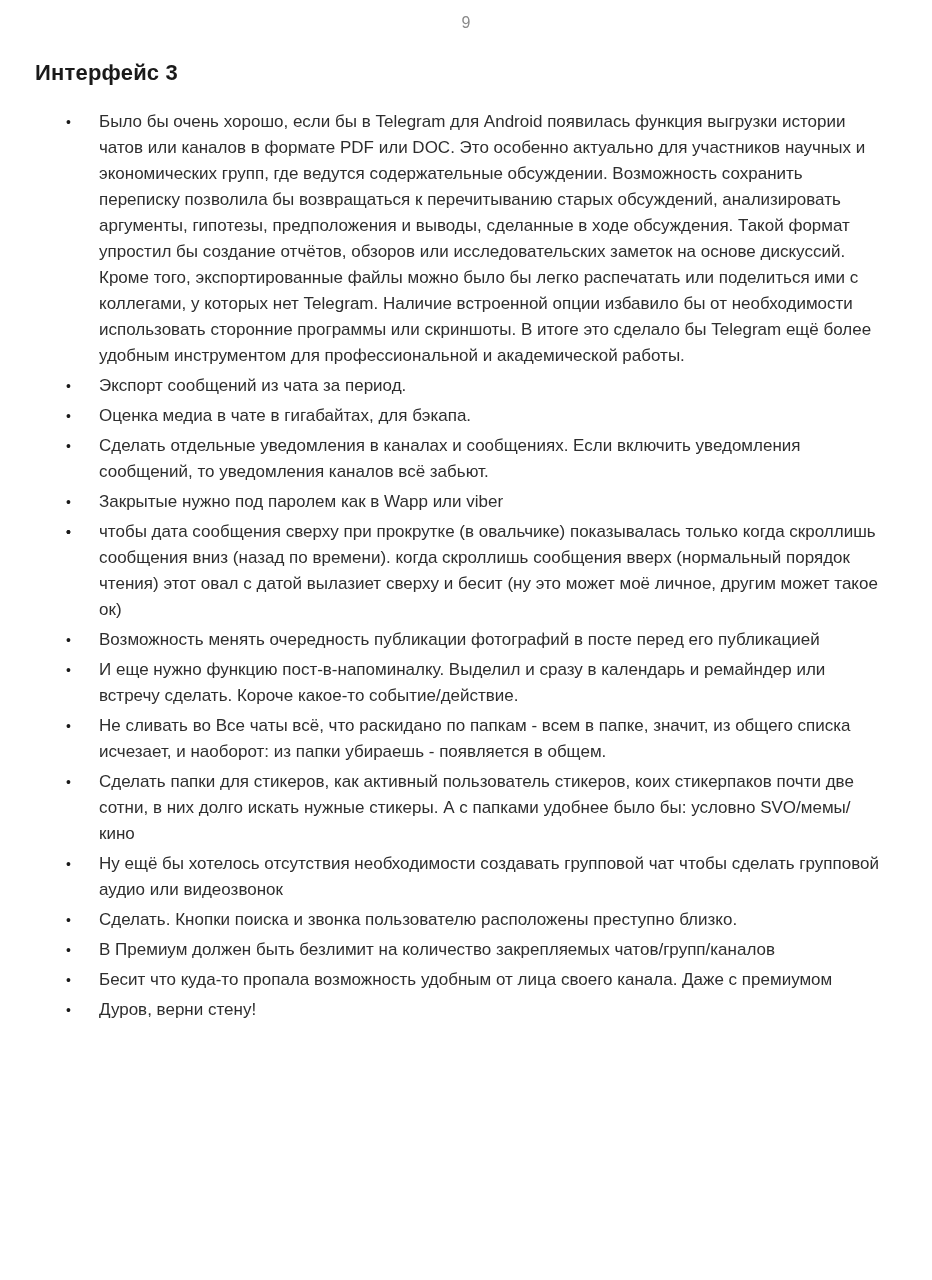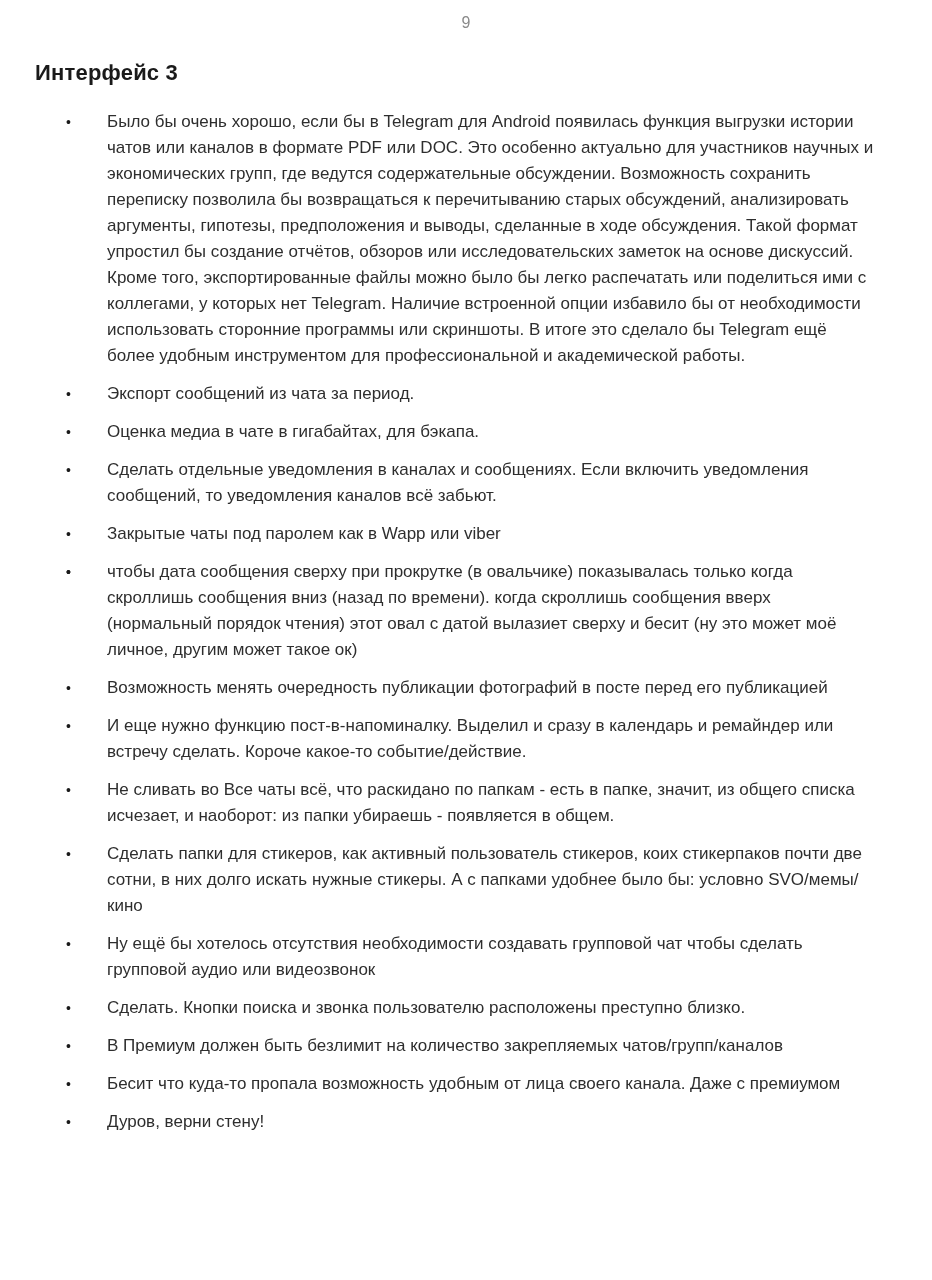--- a/index.html
+++ b/index.html
@@ -52,21 +52,21 @@
   }
   .bullet-marker {
     position: absolute;
     left: -29px;
     top: 0;
     font-size: 14px;
     line-height: 26px;
     color: #1a1a1a;
   }
   .bullet-paragraph {
-    margin: 12px;
+    margin: 4px;
     padding: 0;
   }
 </style>
 </head>
 <body>
 
 <div class="page">
   <div class="page-number">9</div>
 
   <h1 class="heading">Интерфейс 3</h1>
@@ -83,40 +83,40 @@
       <li class="list-item">
         <span class="bullet-marker">•</span>
         <div class="bullet-paragraph">Оценка медиа в чате в гигабайтах, для бэкапа.</div>
       </li>
       <li class="list-item">
         <span class="bullet-marker">•</span>
         <div class="bullet-paragraph">Сделать отдельные уведомления в каналах и сообщениях. Если включить уведомления сообщений, то уведомления каналов всё забьют.</div>
       </li>
       <li class="list-item">
         <span class="bullet-marker">•</span>
-        <div class="bullet-paragraph">Закрытые чаты под паролем как в Wapp или viber</div>
+        <div class="bullet-paragraph">Закрытые нужно под паролем как в Wapp или viber</div>
       </li>
       <li class="list-item">
         <span class="bullet-marker">•</span>
       </li>
       <li class="list-item">
         <span class="bullet-marker">•</span>
         <div class="bullet-paragraph">чтобы дата сообщения сверху при прокрутке (в овальчике) показывалась только когда скроллишь сообщения вниз (назад по времени). когда скроллишь сообщения вверх (нормальный порядок чтения) этот овал с датой вылазиет сверху и бесит (ну это может моё личное, другим может такое ок)</div>
       </li>
       <li class="list-item">
         <span class="bullet-marker">•</span>
         <div class="bullet-paragraph">Возможность менять очередность публикации фотографий в посте перед его публикацией</div>
       </li>
       <li class="list-item">
         <span class="bullet-marker">•</span>
         <div class="bullet-paragraph">И еще нужно функцию пост-в-напоминалку. Выделил и сразу в календарь и ремайндер или встречу сделать. Короче какое-то событие/действие.</div>
       </li>
       <li class="list-item">
         <span class="bullet-marker">•</span>
-        <div class="bullet-paragraph">Не сливать во Все чаты всё, что раскидано по папкам - есть в папке, значит, из общего списка исчезает, и наоборот: из папки убираешь - появляется в общем.</div>
+        <div class="bullet-paragraph">Не сливать во Все чаты всё, что раскидано по папкам - всем в папке, значит, из общего списка исчезает, и наоборот: из папки убираешь - появляется в общем.</div>
       </li>
       <li class="list-item">
         <span class="bullet-marker">•</span>
         <div class="bullet-paragraph">Сделать папки для стикеров, как активный пользователь стикеров, коих стикерпаков почти две сотни, в них долго искать нужные стикеры. А с папками удобнее было бы: условно SVO/мемы/кино</div>
       </li>
       <li class="list-item">
         <span class="bullet-marker">•</span>
         <div class="bullet-paragraph">Ну ещё бы хотелось отсутствия необходимости создавать групповой чат чтобы сделать групповой аудио или видеозвонок</div>
       </li>
       <li class="list-item">

